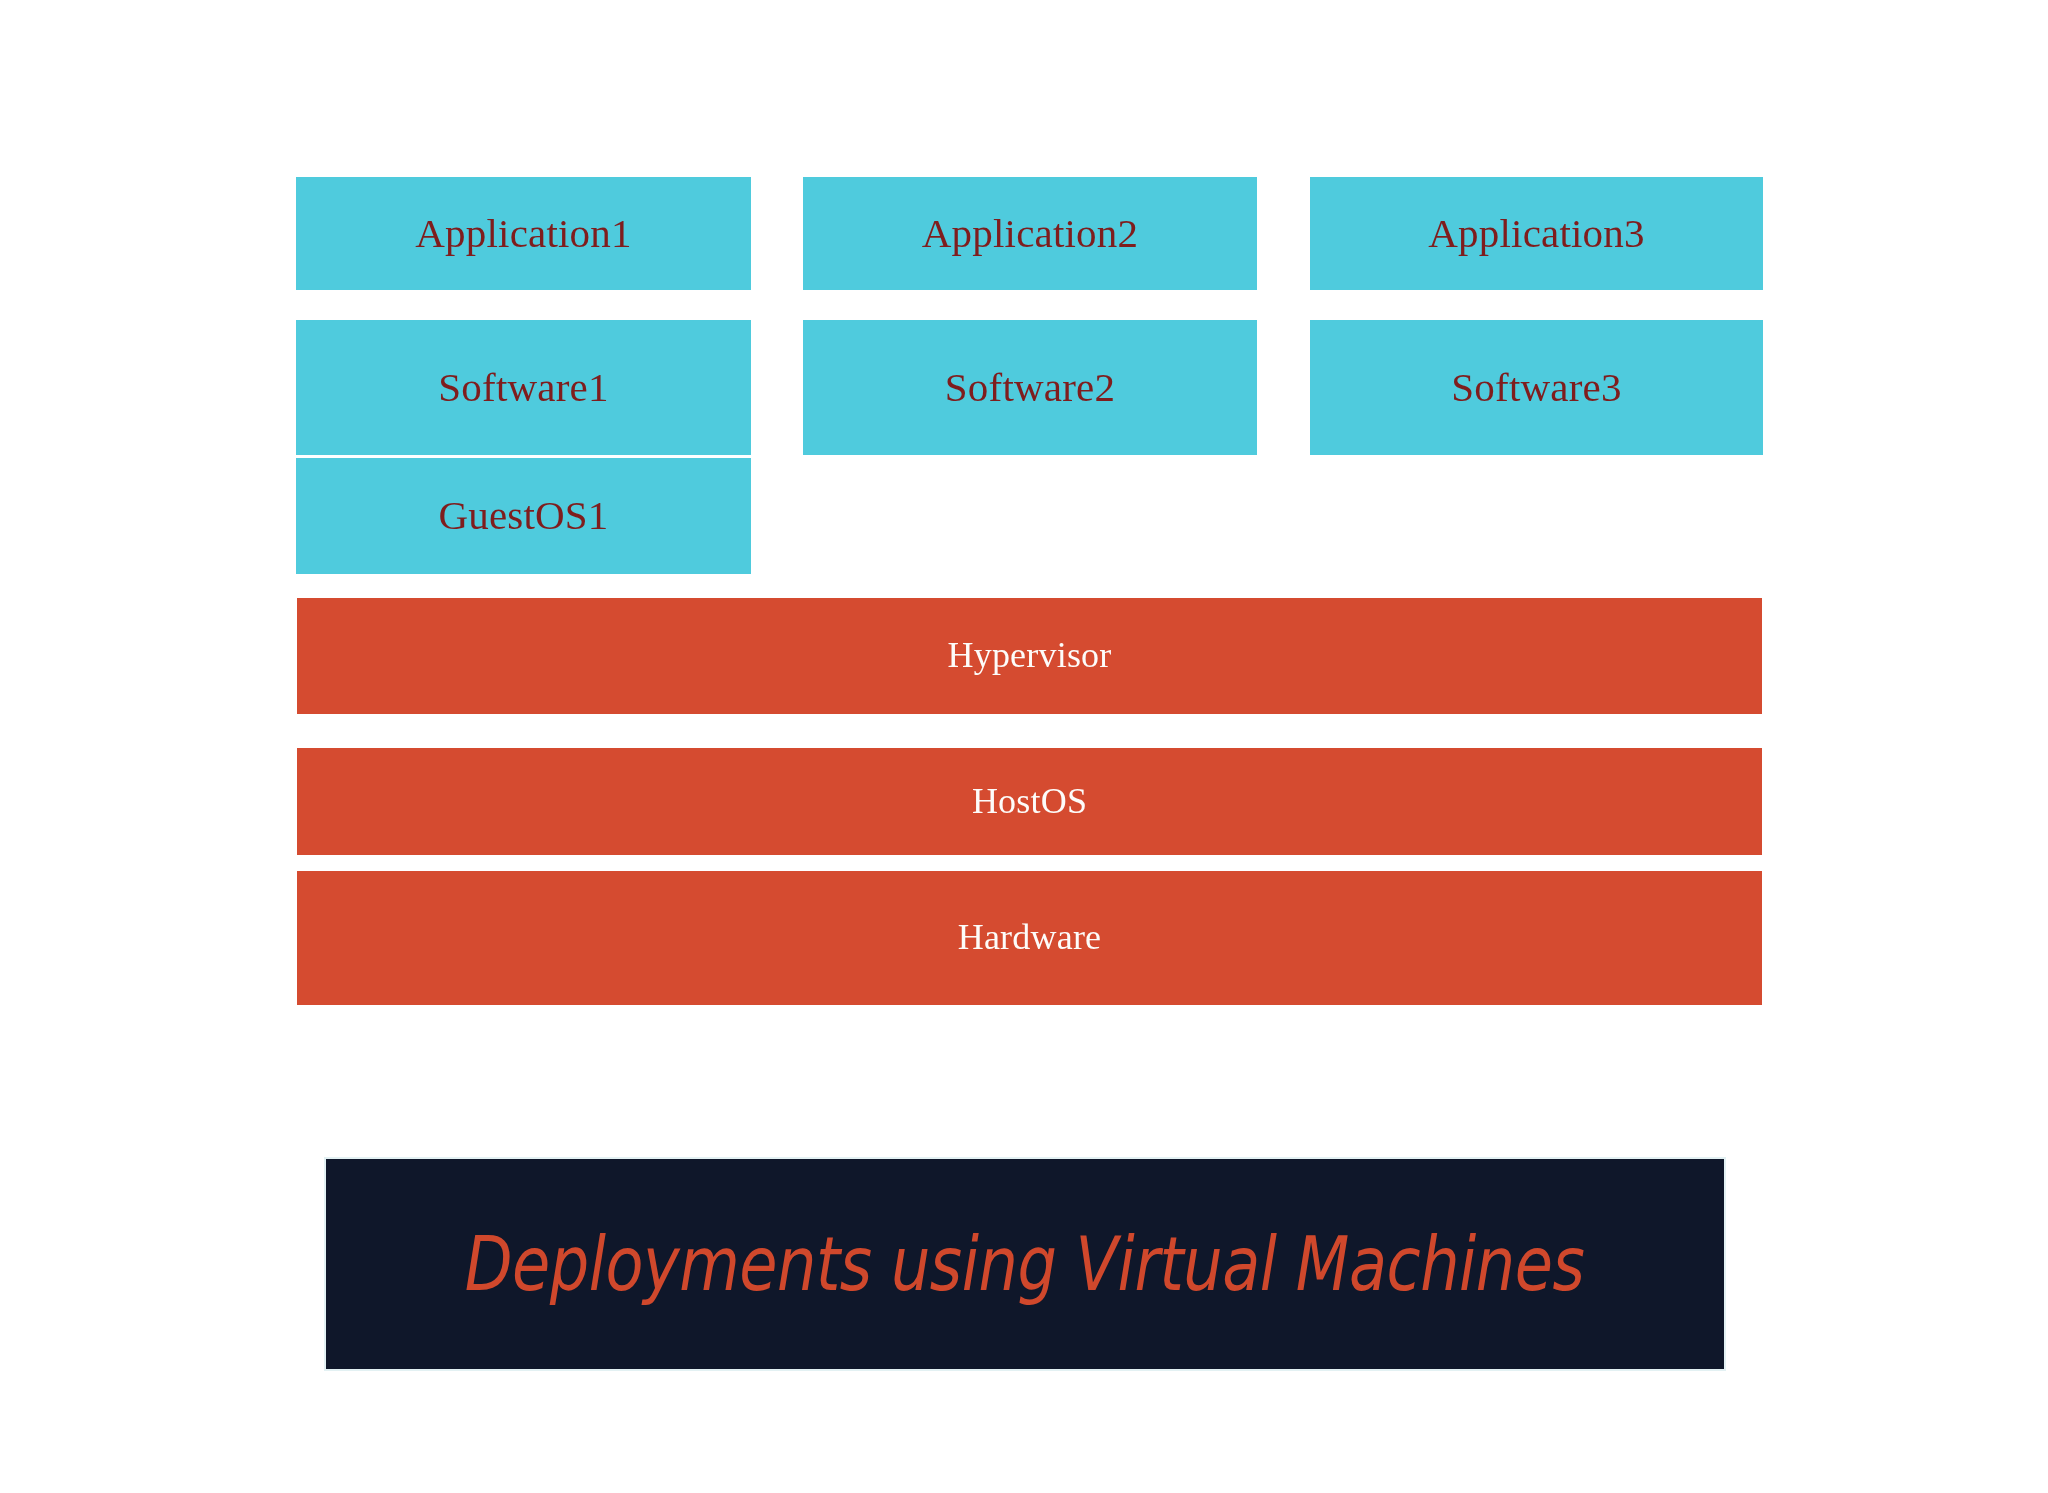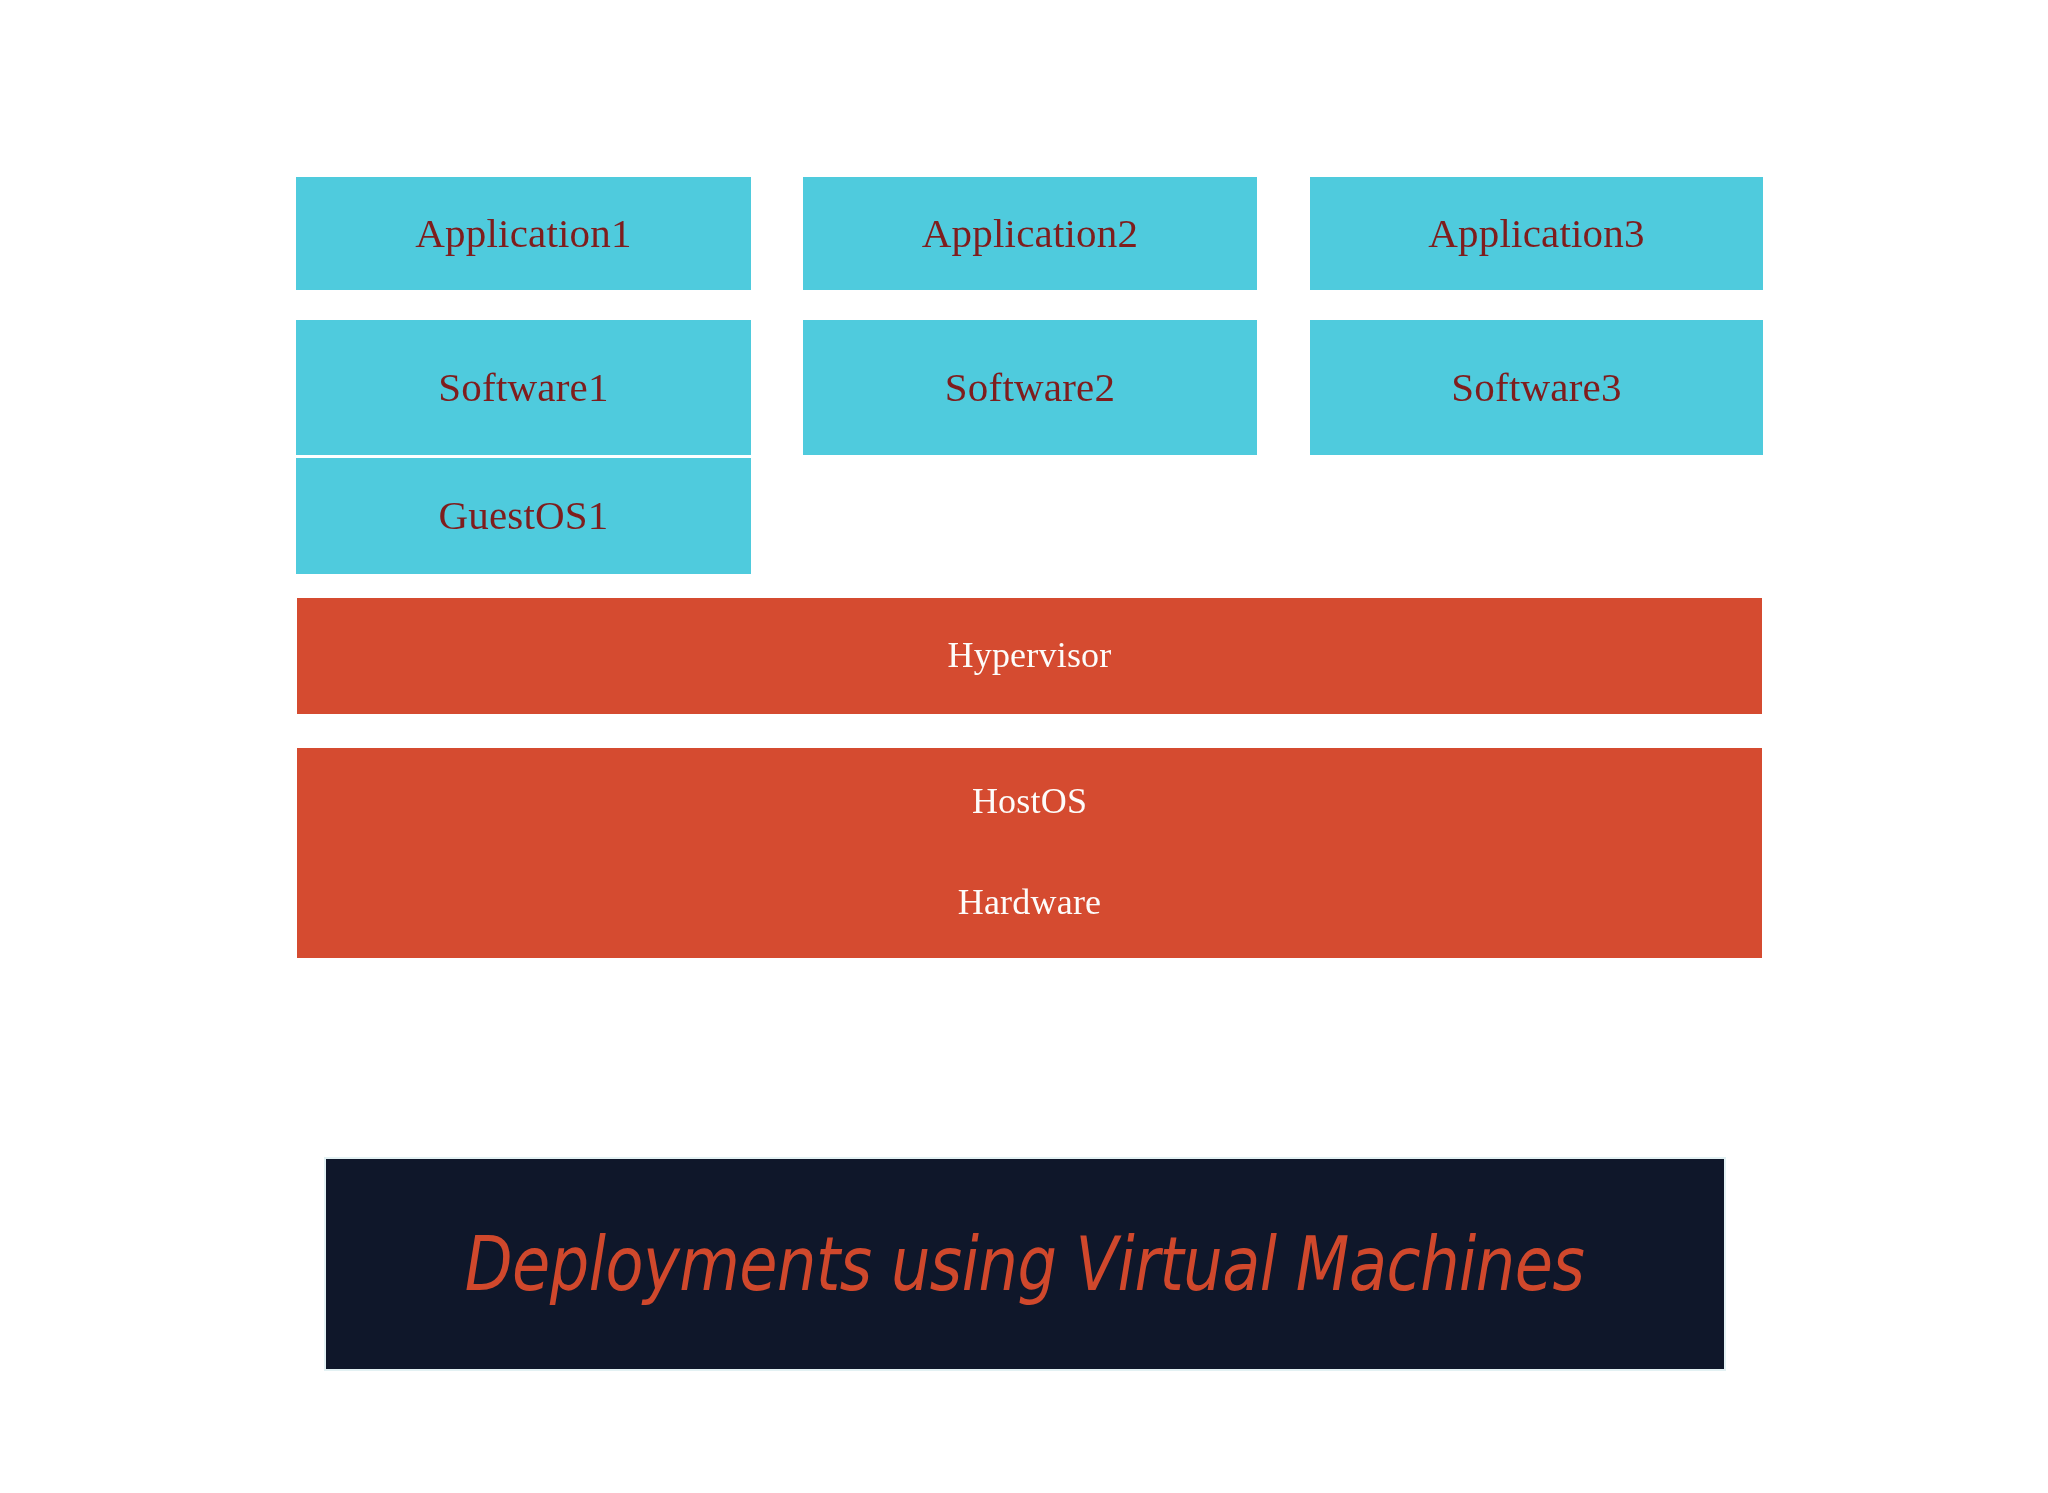--- a/index.html
+++ b/index.html
@@ -59,21 +59,21 @@
 
   .full { left: 297px; width: 1465px; }
 
   
   .row-app   { top: 177px; height: 113px; }
   .row-soft  { top: 320px; height: 135px; }
   .row-guest { top: 458px; height: 116px; }
 
   .row-hyper { top: 598px; height: 116px; }
   .row-hostos{ top: 748px; height: 107px; }
-  .row-hw    { top: 847px; height: 111px; }
+  .row-hw    { top: 871px; height: 134px; }
 
   
   #caption-box {
     position: absolute;
     left: 324px;
     top: 1157px;
     width: 1402px;
     height: 214px;
     box-sizing: border-box;
     border: 2px solid #e3f1f3;

